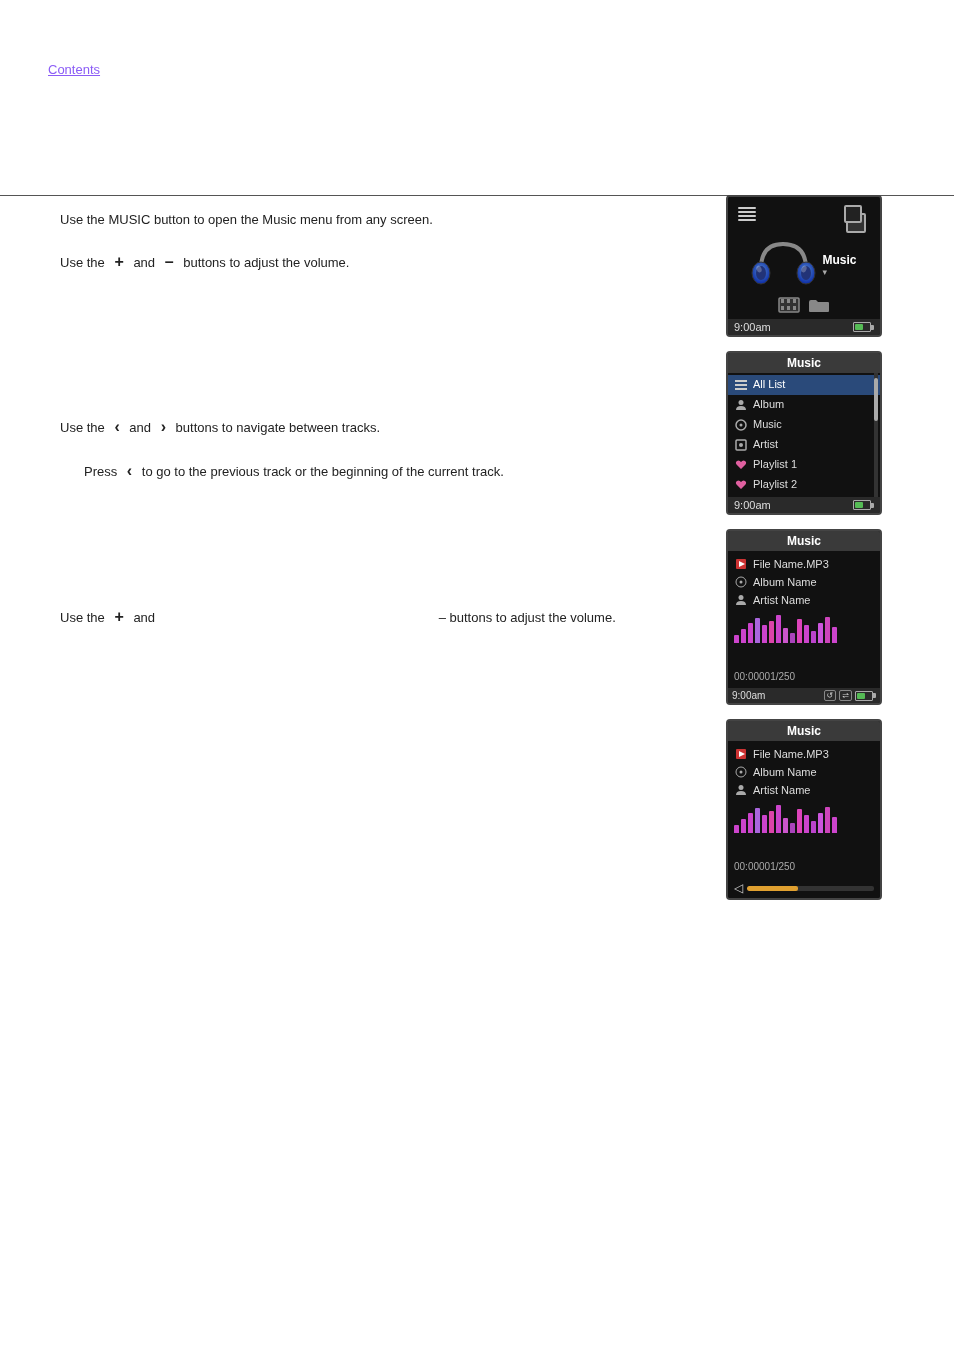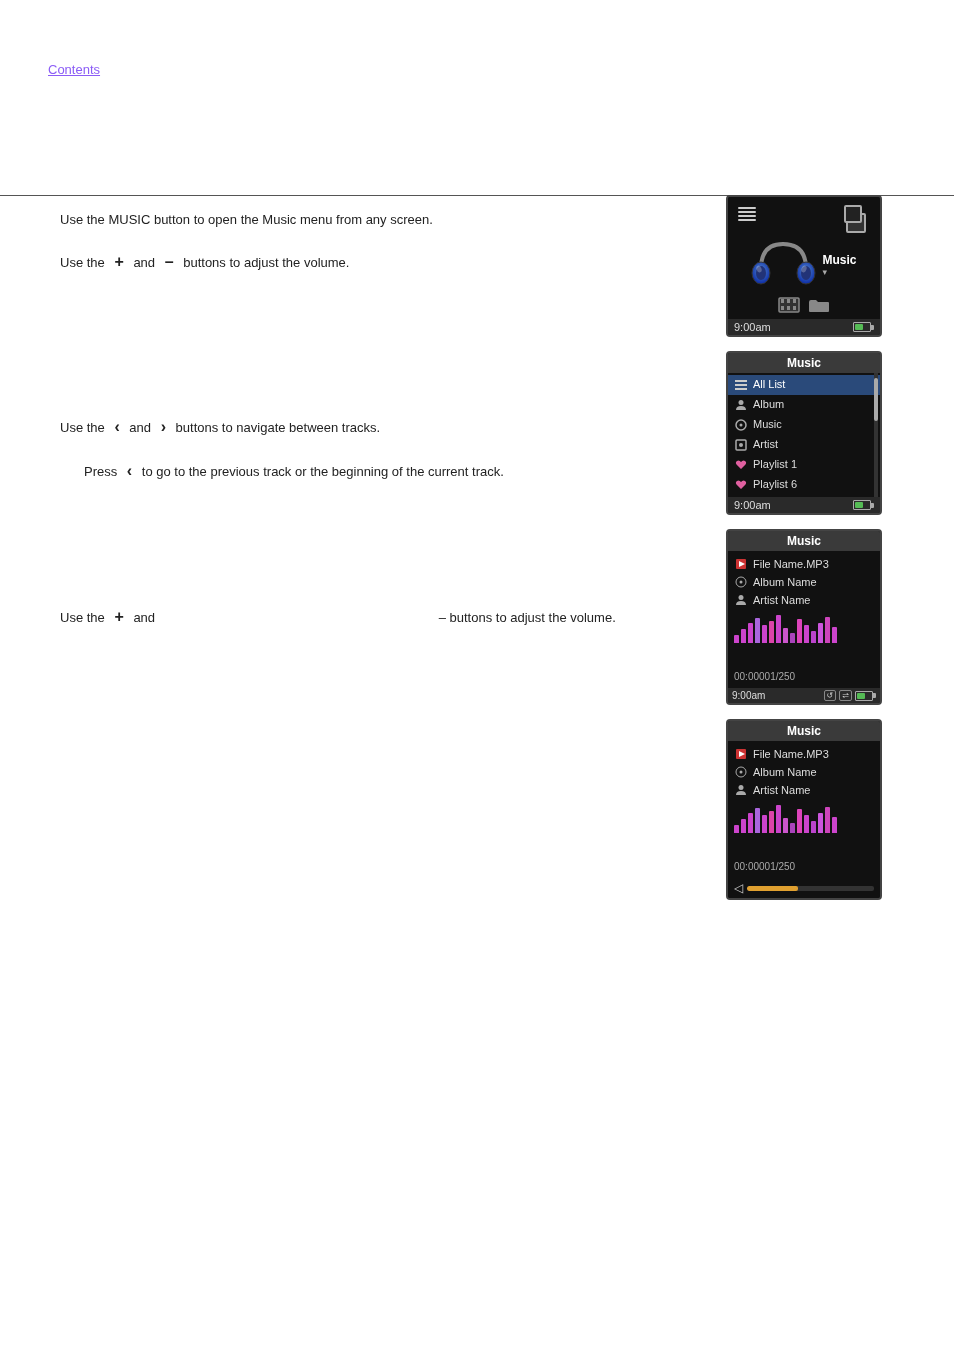--- a/index.html
+++ b/index.html
@@ -432,21 +432,21 @@
         </div>
         <span>Playlist 1</span>
       </div>
 
       <div class="menu-item">
         <div class="menu-item-icon">
           <svg width="12" height="12" viewBox="0 0 12 12">
             <path d="M6 10 L1.5 5.5 Q0 3.5 2 2 Q4 0.5 6 3 Q8 0.5 10 2 Q12 3.5 10.5 5.5 Z" fill="#e060a0"></path>
           </svg>
         </div>
-        <span>Playlist 6</span>
+        <span>Playlist 2</span>
       </div>
 
       <div style="position:absolute; right:2px; top:0; width:4px; height:100%; background:#333;">
         <div style="width:4px; height:35%; background:#aaa; border-radius:2px; margin-top:5px;"></div>
       </div>
     </div>
 
     <div class="status-bar">
       <span>9:00am</span>
       <div class="battery-icon">

